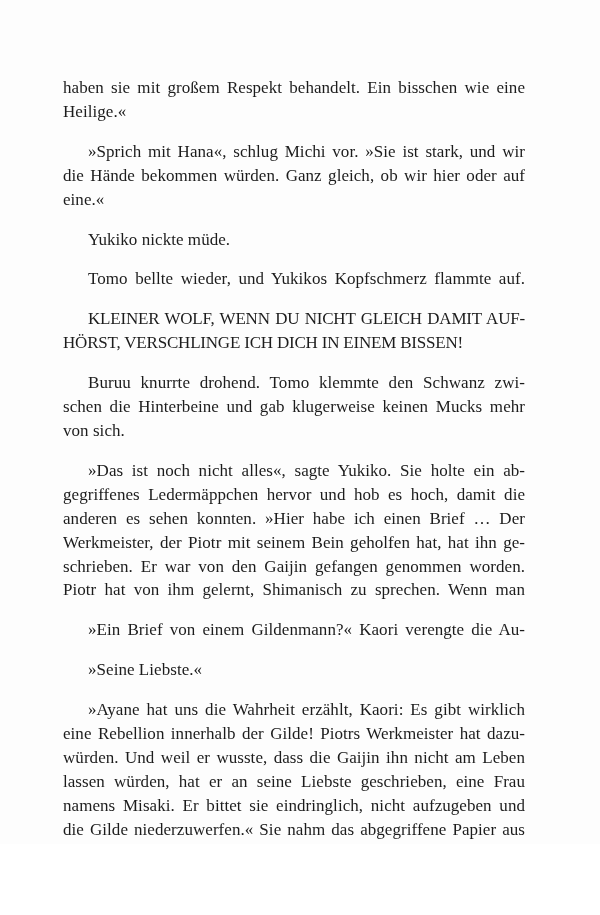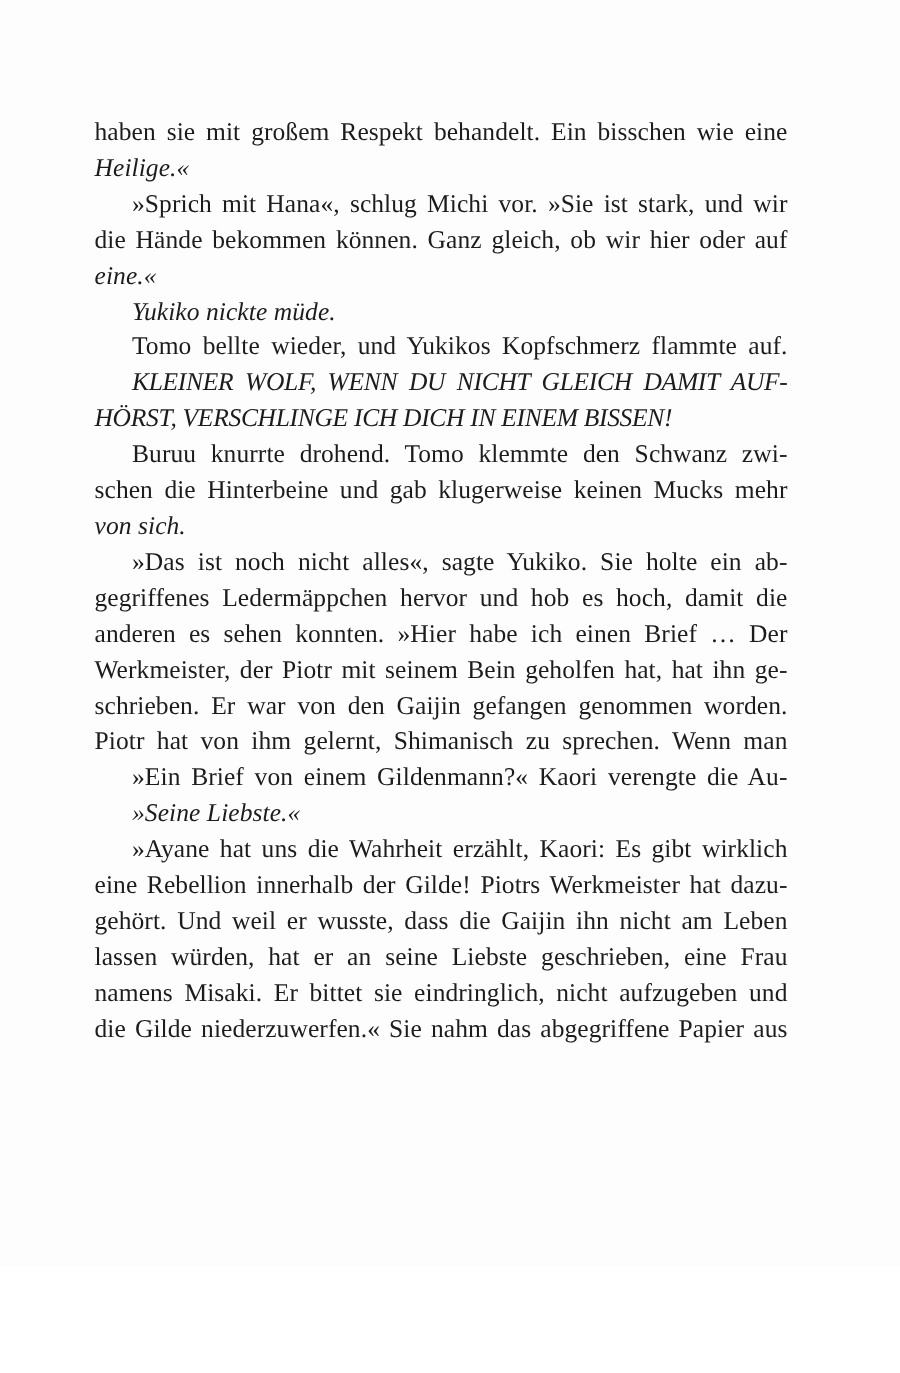--- a/index.html
+++ b/index.html
@@ -29,27 +29,26 @@
   .line {
     font-size: 17px;
     line-height: 23.9px;
     white-space: normal;
     text-align: justify;
     text-align-last: justify;
     letter-spacing: 0.05px;
   }
   .line.lastline {
     text-align-last: left;
-    font-style: italic;
   }
   .para.indent .line.firstline {
     padding-left: 25px;
+    margin-top: 16px;
   }
   .para.italic .line {
-    font-style: italic;
     letter-spacing: -0.2px;
   }
   .page-number {
     position: absolute;
     top: 848px;
     left: 0;
     width: 100%;
     text-align: center;
     font-family: "DejaVu Sans", "Liberation Sans", sans-serif;
     font-size: 15px;
@@ -62,21 +61,21 @@
 <body>
 
 <div class="page">
   <div class="text-block" id="text-block">
       <div class="para">
         <div class="line firstline">haben sie mit großem Respekt behandelt. Ein bisschen wie eine</div>
         <div class="line lastline">Heilige.«</div>
       </div>
       <div class="para indent">
         <div class="line firstline">»Sprich mit Hana«, schlug Michi vor. »Sie ist stark, und wir</div>
-        <div class="line">die Hände bekommen können. Ganz gleich, ob wir hier oder auf</div>
+        <div class="line">die Hände bekommen würden. Ganz gleich, ob wir hier oder auf</div>
         <div class="line lastline">eine.«</div>
       </div>
       <div class="para indent">
         <div class="line firstline lastline">Yukiko nickte müde.</div>
       </div>
       <div class="para indent">
         <div class="line firstline">Tomo bellte wieder, und Yukikos Kopfschmerz flammte auf.</div>
       </div>
       <div class="para indent italic">
         <div class="line firstline">KLEINER WOLF, WENN DU NICHT GLEICH DAMIT AUF-</div>
@@ -97,20 +96,20 @@
       </div>
       <div class="para indent">
         <div class="line firstline">»Ein Brief von einem Gildenmann?« Kaori verengte die Au-</div>
       </div>
       <div class="para indent">
         <div class="line firstline lastline">»Seine Liebste.«</div>
       </div>
       <div class="para indent">
         <div class="line firstline">»Ayane hat uns die Wahrheit erzählt, Kaori: Es gibt wirklich</div>
         <div class="line">eine Rebellion innerhalb der Gilde! Piotrs Werkmeister hat dazu-</div>
-        <div class="line">gehört. Und weil er wusste, dass die Gaijin ihn nicht am Leben</div>
+        <div class="line">würden. Und weil er wusste, dass die Gaijin ihn nicht am Leben</div>
         <div class="line">lassen würden, hat er an seine Liebste geschrieben, eine Frau</div>
         <div class="line">namens Misaki. Er bittet sie eindringlich, nicht aufzugeben und</div>
         <div class="line">die Gilde niederzuwerfen.« Sie nahm das abgegriffene Papier aus</div>
       </div>
     </div>
   <div class="page-number">32</div>
 </div>
 
 </body></html>

